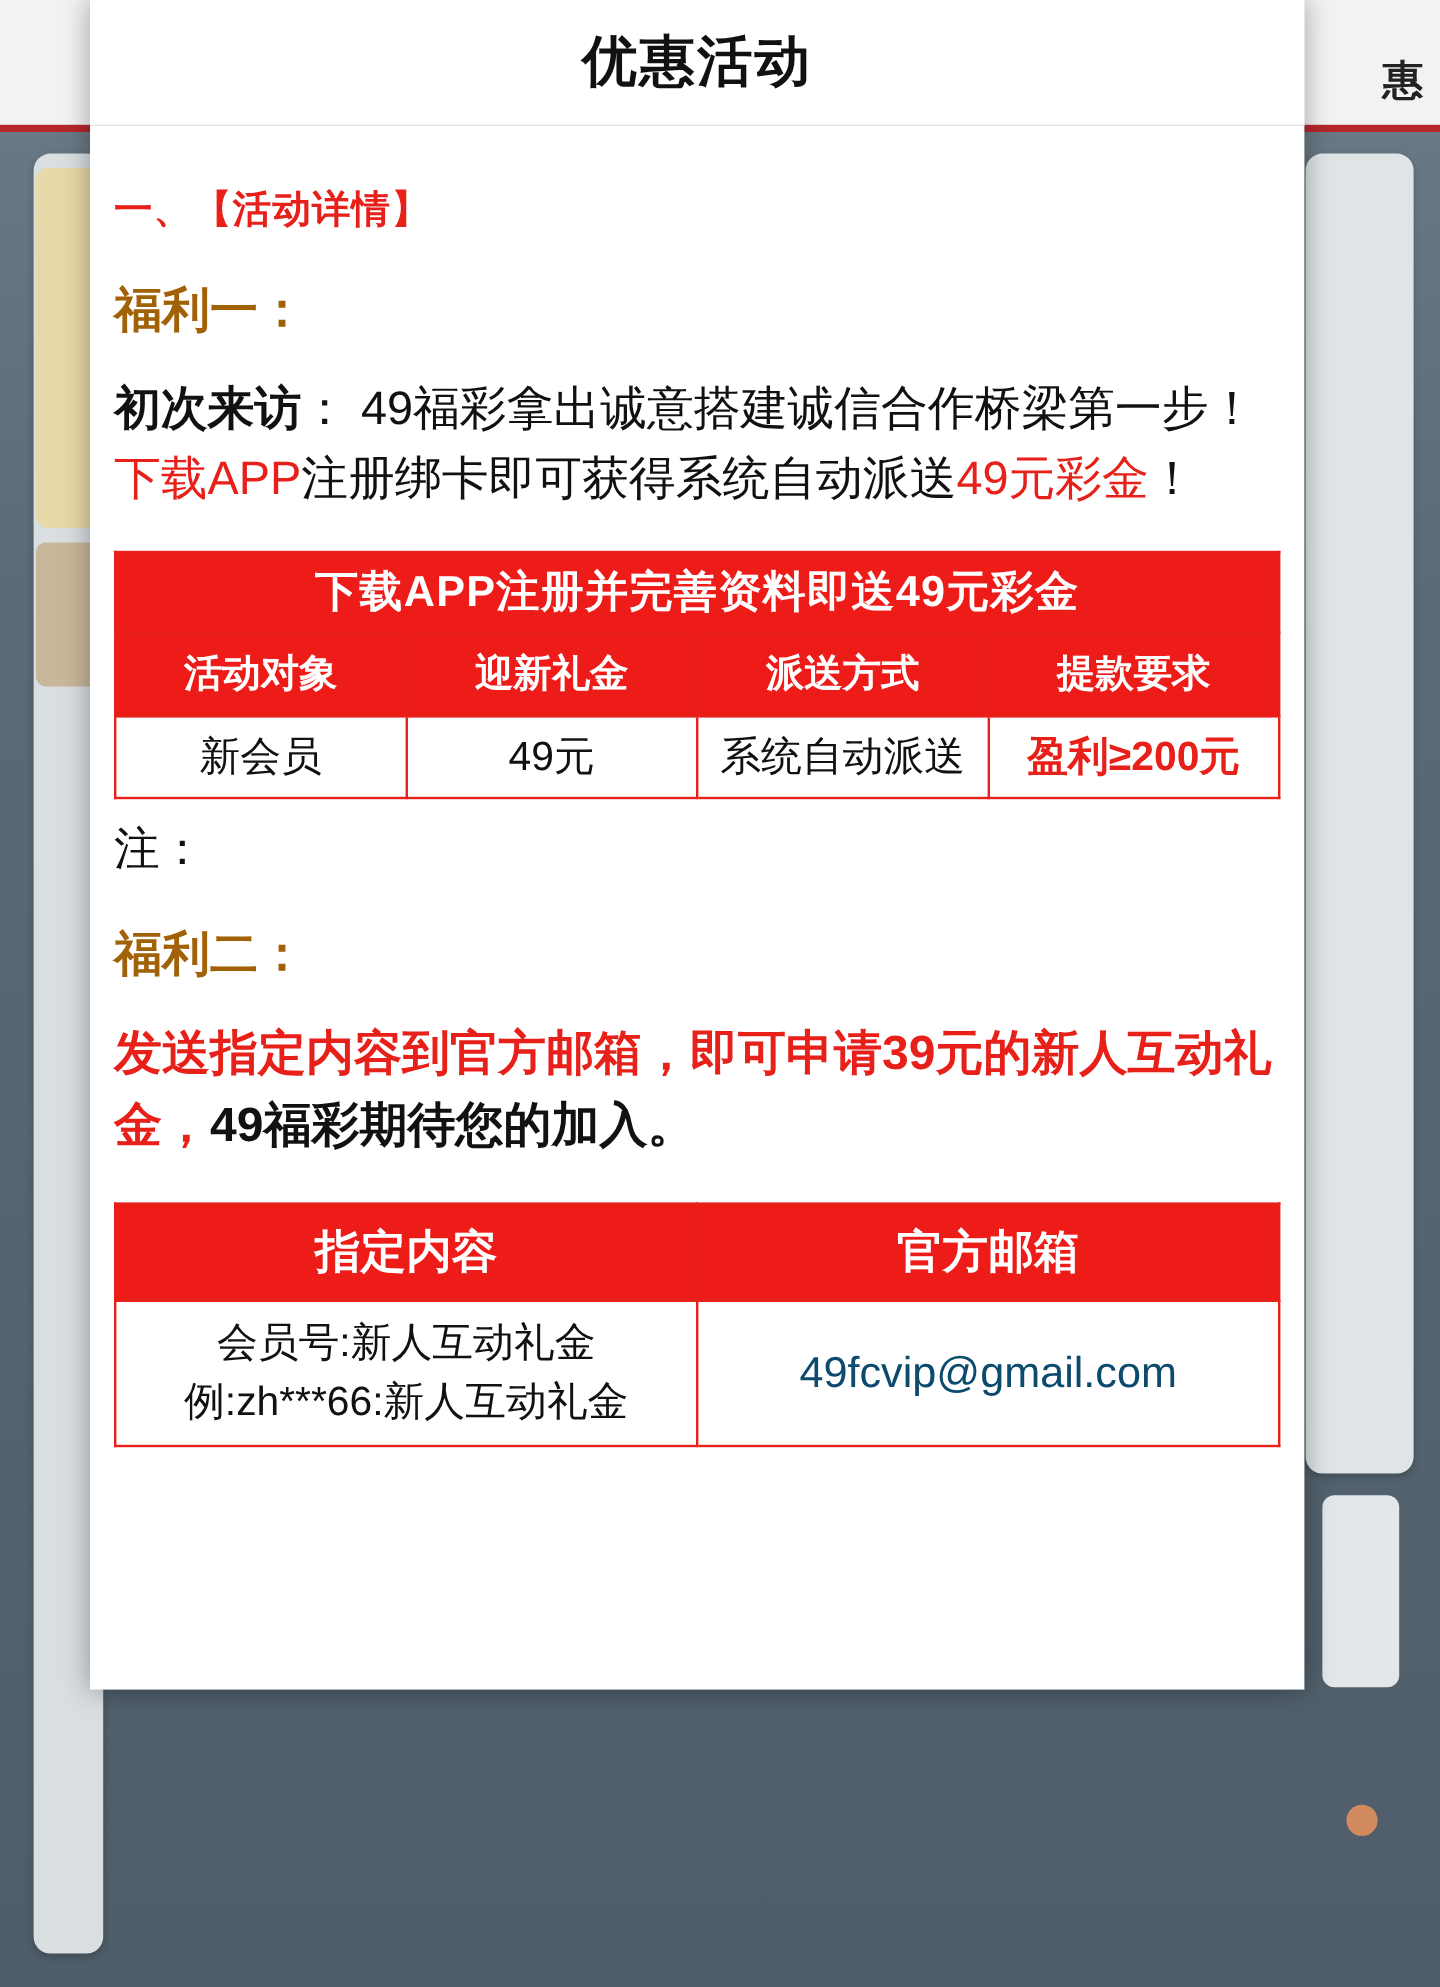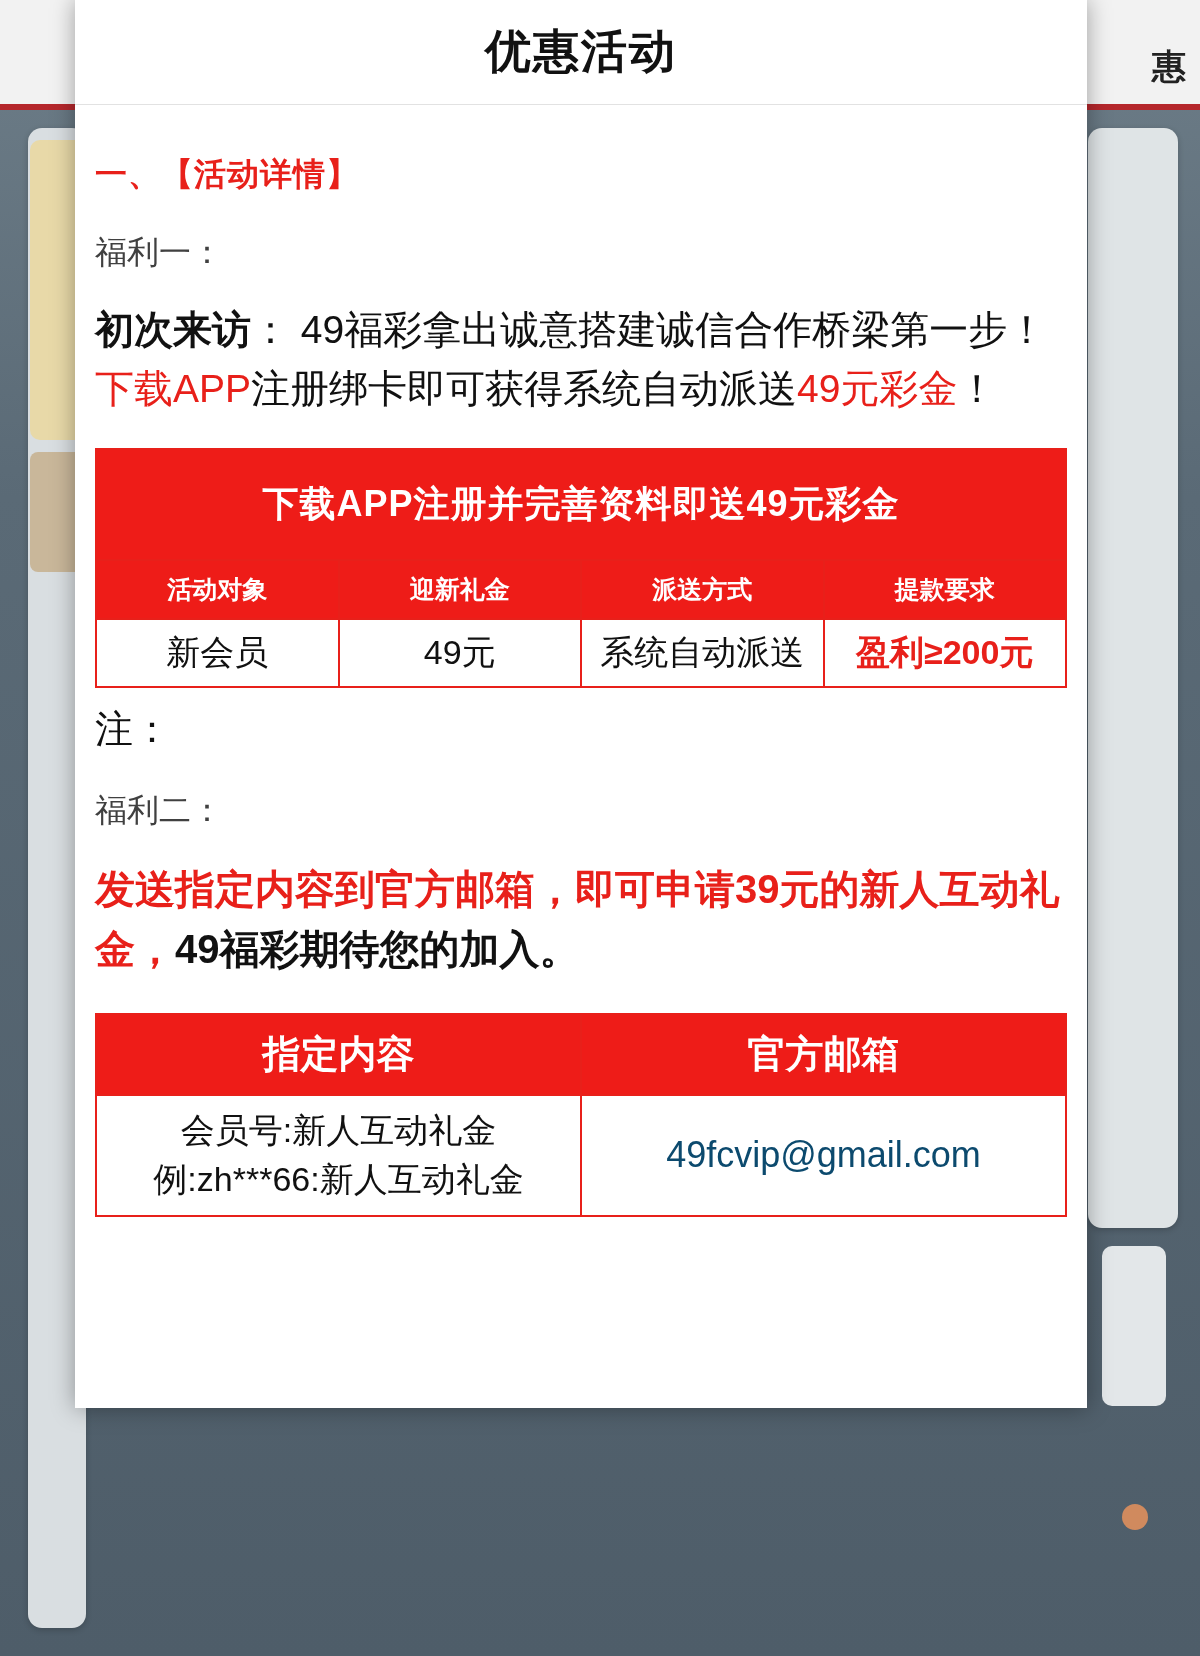--- a/index.html
+++ b/index.html
@@ -106,23 +106,23 @@
   }
 
   .section-title {
     color: #e8201a;
     font-size: 32px;
     font-weight: bold;
     margin: 0 0 34px 0;
     letter-spacing: 1px;
   }
   .benefit-title {
-    color: #404040;
-    font-size: 32px;
-    font-weight: normal;
+    color: #a16207;
+    font-size: 40px;
+    font-weight: bold;
     margin: 0 0 26px 0;
   }
   .para {
     font-size: 39px;
     line-height: 1.5;
     color: #111;
     margin: 0 0 30px 0;
   }
   .para b { font-weight: bold; }
   .red { color: #e8201a; }
@@ -139,28 +139,28 @@
     text-align: center;
     font-size: 34px;
     padding: 10px 4px;
     color: #111;
   }
   table.promo .banner {
     background: #ee1c18;
     color: #fff;
     font-weight: bold;
     font-size: 36px;
-    padding: 30px 4px;
+    padding: 8px 4px;
     letter-spacing: 1px;
   }
   table.promo .hdr {
     background: #ee1c18;
     color: #fff;
     font-weight: bold;
-    font-size: 25px;
+    font-size: 32px;
     padding: 12px 4px;
   }
   table.promo .cell-red {
     color: #e8201a;
     font-weight: bold;
   }
   .note-label {
     font-size: 38px;
     color: #111;
     margin: 16px 0 22px 0;

